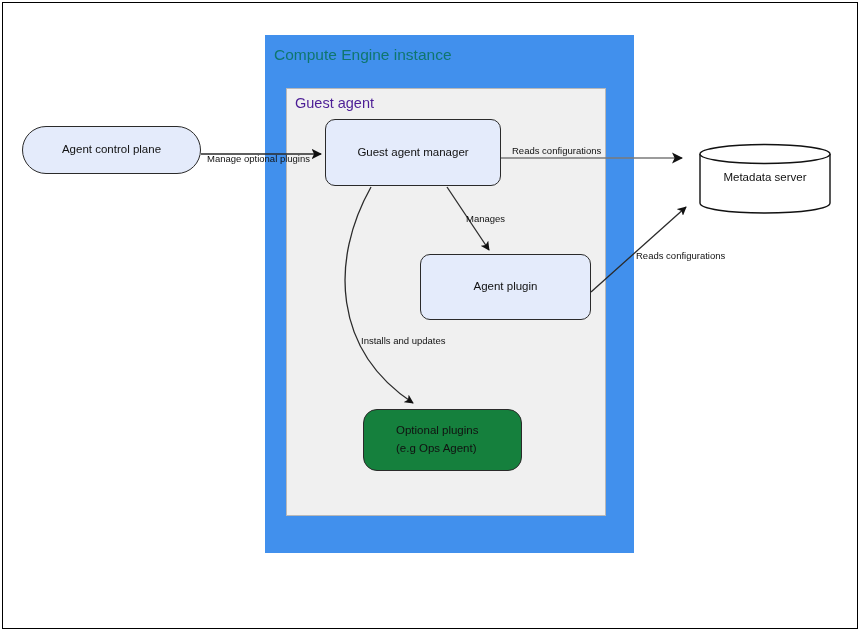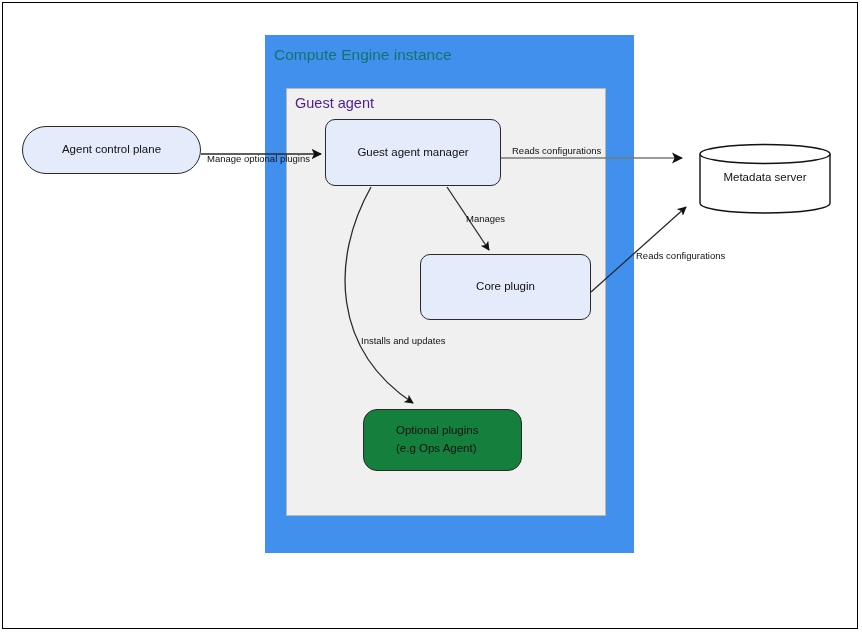--- a/index.html
+++ b/index.html
@@ -183,21 +183,21 @@
 
   <div class="node node-blue node-pill" id="agent-control-plane">
     <span>Agent control plane</span>
   </div>
 
   <div class="node node-blue" id="guest-agent-manager">
     <span>Guest agent manager</span>
   </div>
 
   <div class="node node-blue" id="core-plugin">
-    <span>Core plugin</span>
+    <span>Agent plugin</span>
   </div>
 
   <div class="node node-yellow" id="optional-plugins">
     <span>Optional plugins</span>
     <span>(e.g  Ops Agent)</span>
   </div>
 
   <div id="metadata-server">
     <svg width="132" height="71" viewBox="0 0 132 71" xmlns="http://www.w3.org/2000/svg">
       <path d="M 1 11 L 1 60 C 1 66, 30 70, 66 70 C 102 70, 131 66, 131 60 L 131 11" fill="#ffffff" stroke="#111111" stroke-width="1.4"></path>

